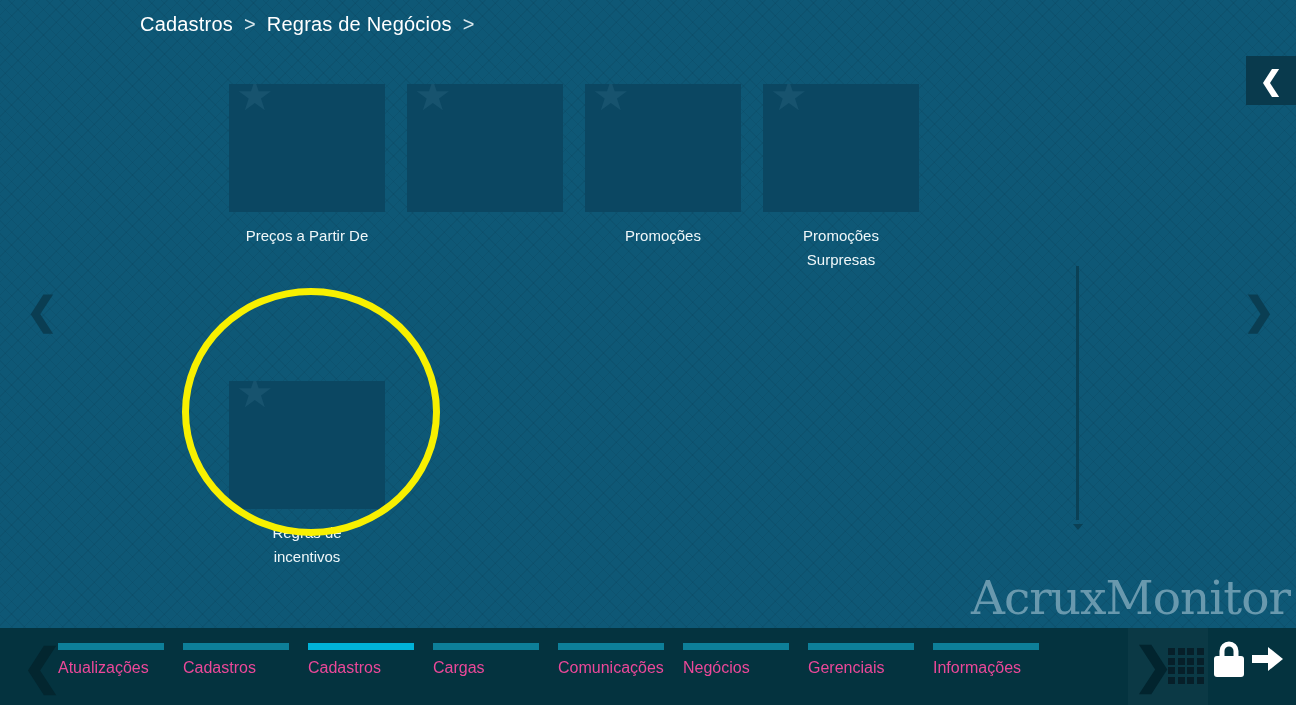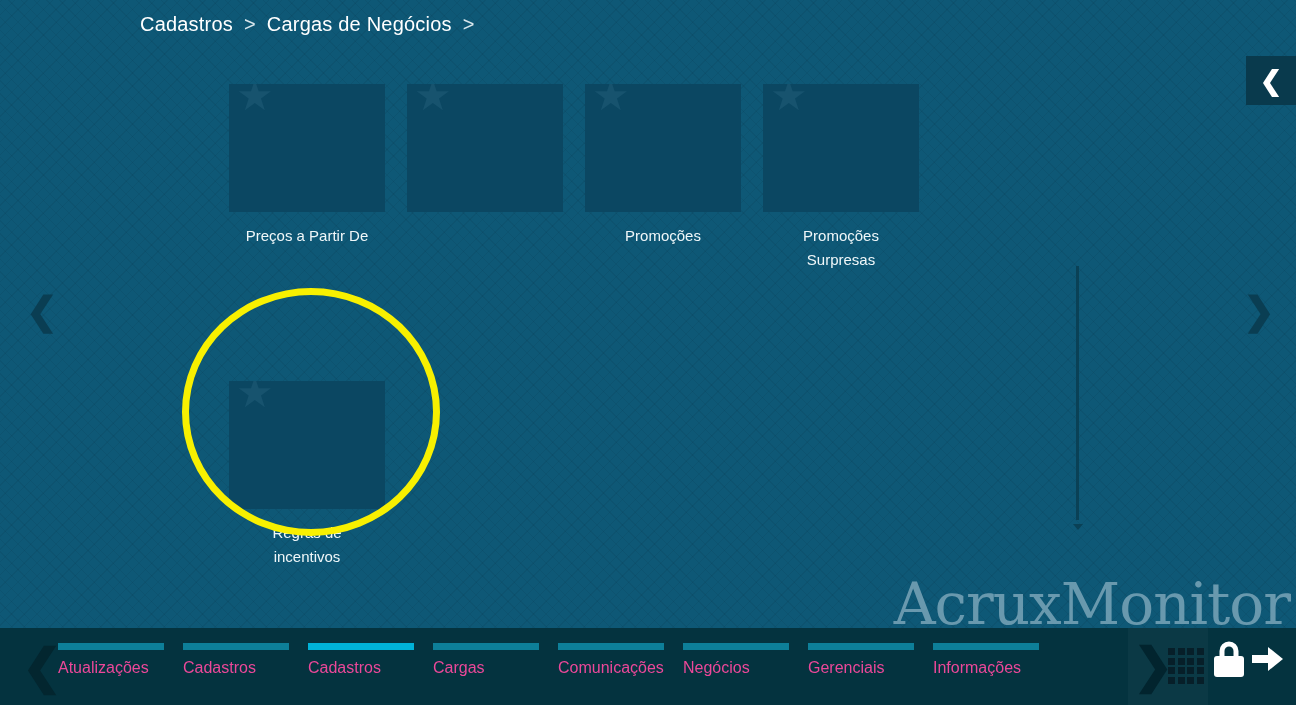--- a/index.html
+++ b/index.html
@@ -65,21 +65,21 @@
   
   .scrollbar{position:absolute;left:1076px;top:266px;width:3px;height:254px;background:#0a4156;cursor:pointer;}
   .scroll-arrow{
     position:absolute;left:1073px;top:524px;width:0;height:0;
     border-left:5px solid transparent;border-right:5px solid transparent;border-top:6px solid #0a4156;
   }
 
   
   .watermark{
     position:absolute;right:6px;top:570px;
-    font-family:"DejaVu Serif", serif;font-size:58px;color:#7aa5b8;opacity:.85;
+    font-family:"DejaVu Serif", serif;font-size:47px;color:#7aa5b8;opacity:.85;
     letter-spacing:-1px;white-space:nowrap;
   }
 
   
   .bottom-bar{
     position:absolute;left:0;bottom:0;width:1296px;height:77px;background:#04333f;
   }
   .bar-chevron{
     position:absolute;font-size:48px;font-weight:bold;line-height:1;cursor:pointer;
   }
@@ -109,21 +109,21 @@
   .arrow-icon{position:absolute;left:1252px;top:18px;cursor:pointer;}
 </style>
 </head>
 <body>
 
 <div class="bg-pattern"></div>
 
 <div class="breadcrumb">
   <span class="crumb">Cadastros</span>
   <span class="sep">&gt;</span>
-  <span class="crumb">Cargas de Negócios</span>
+  <span class="crumb">Regras de Negócios</span>
   <span class="sep">&gt;</span>
 </div>
 
 <div class="back-btn">
   <span>❮</span>
 </div>
 
 <div class="carousel-chevron left">❮</div>
 <div class="carousel-chevron right">❯</div>
 

